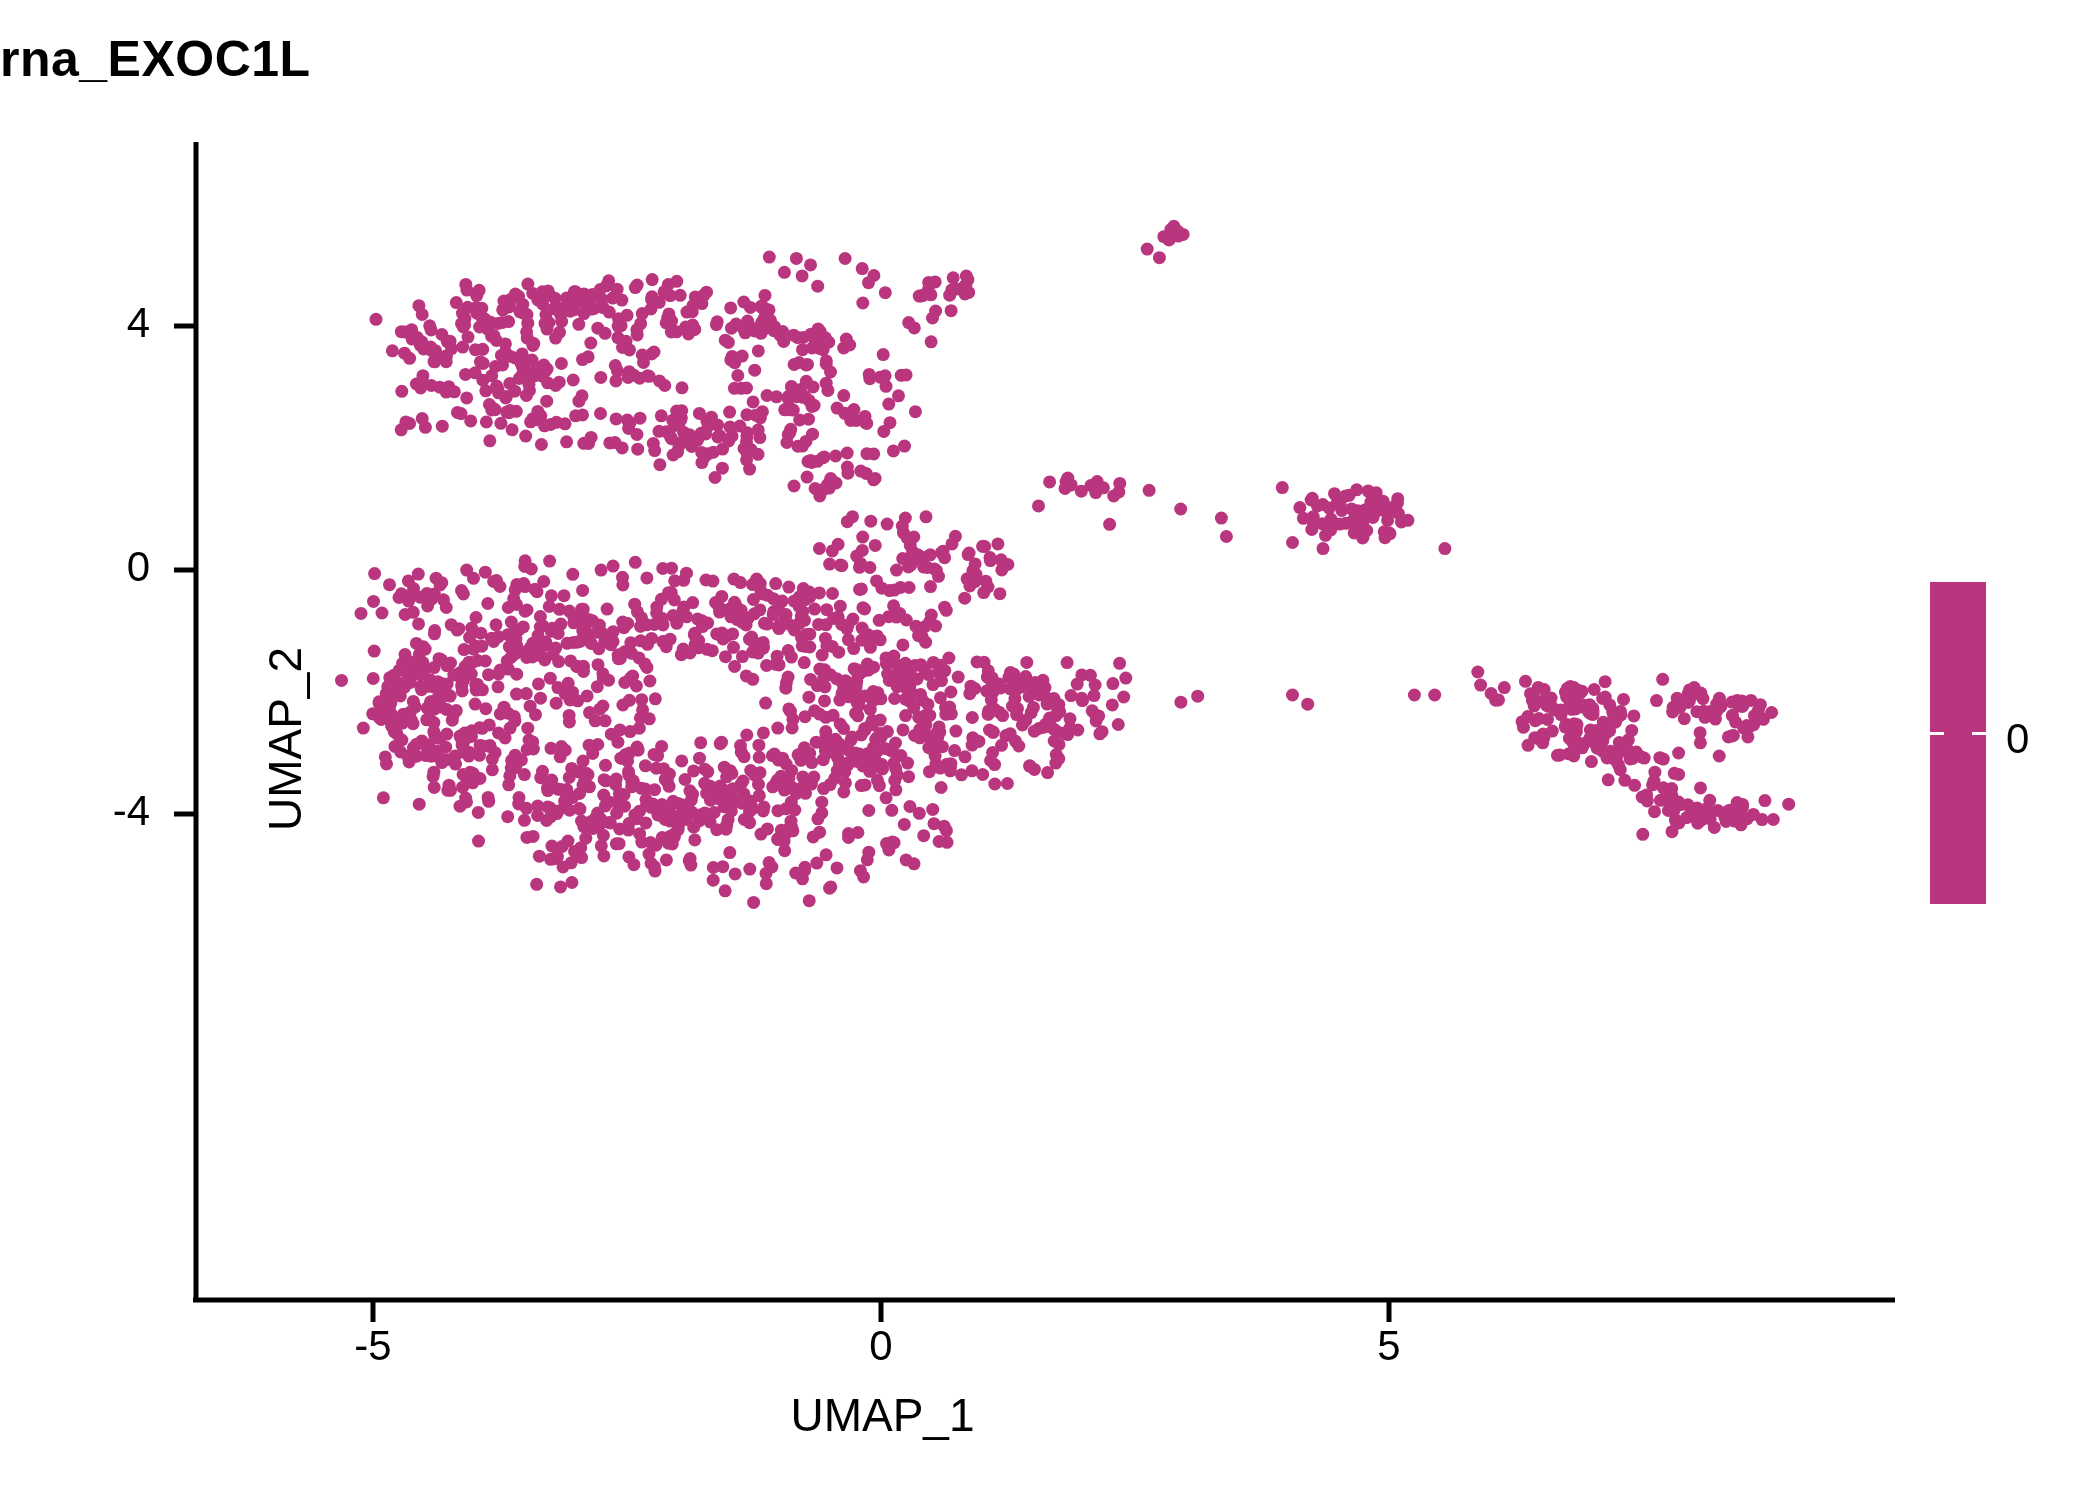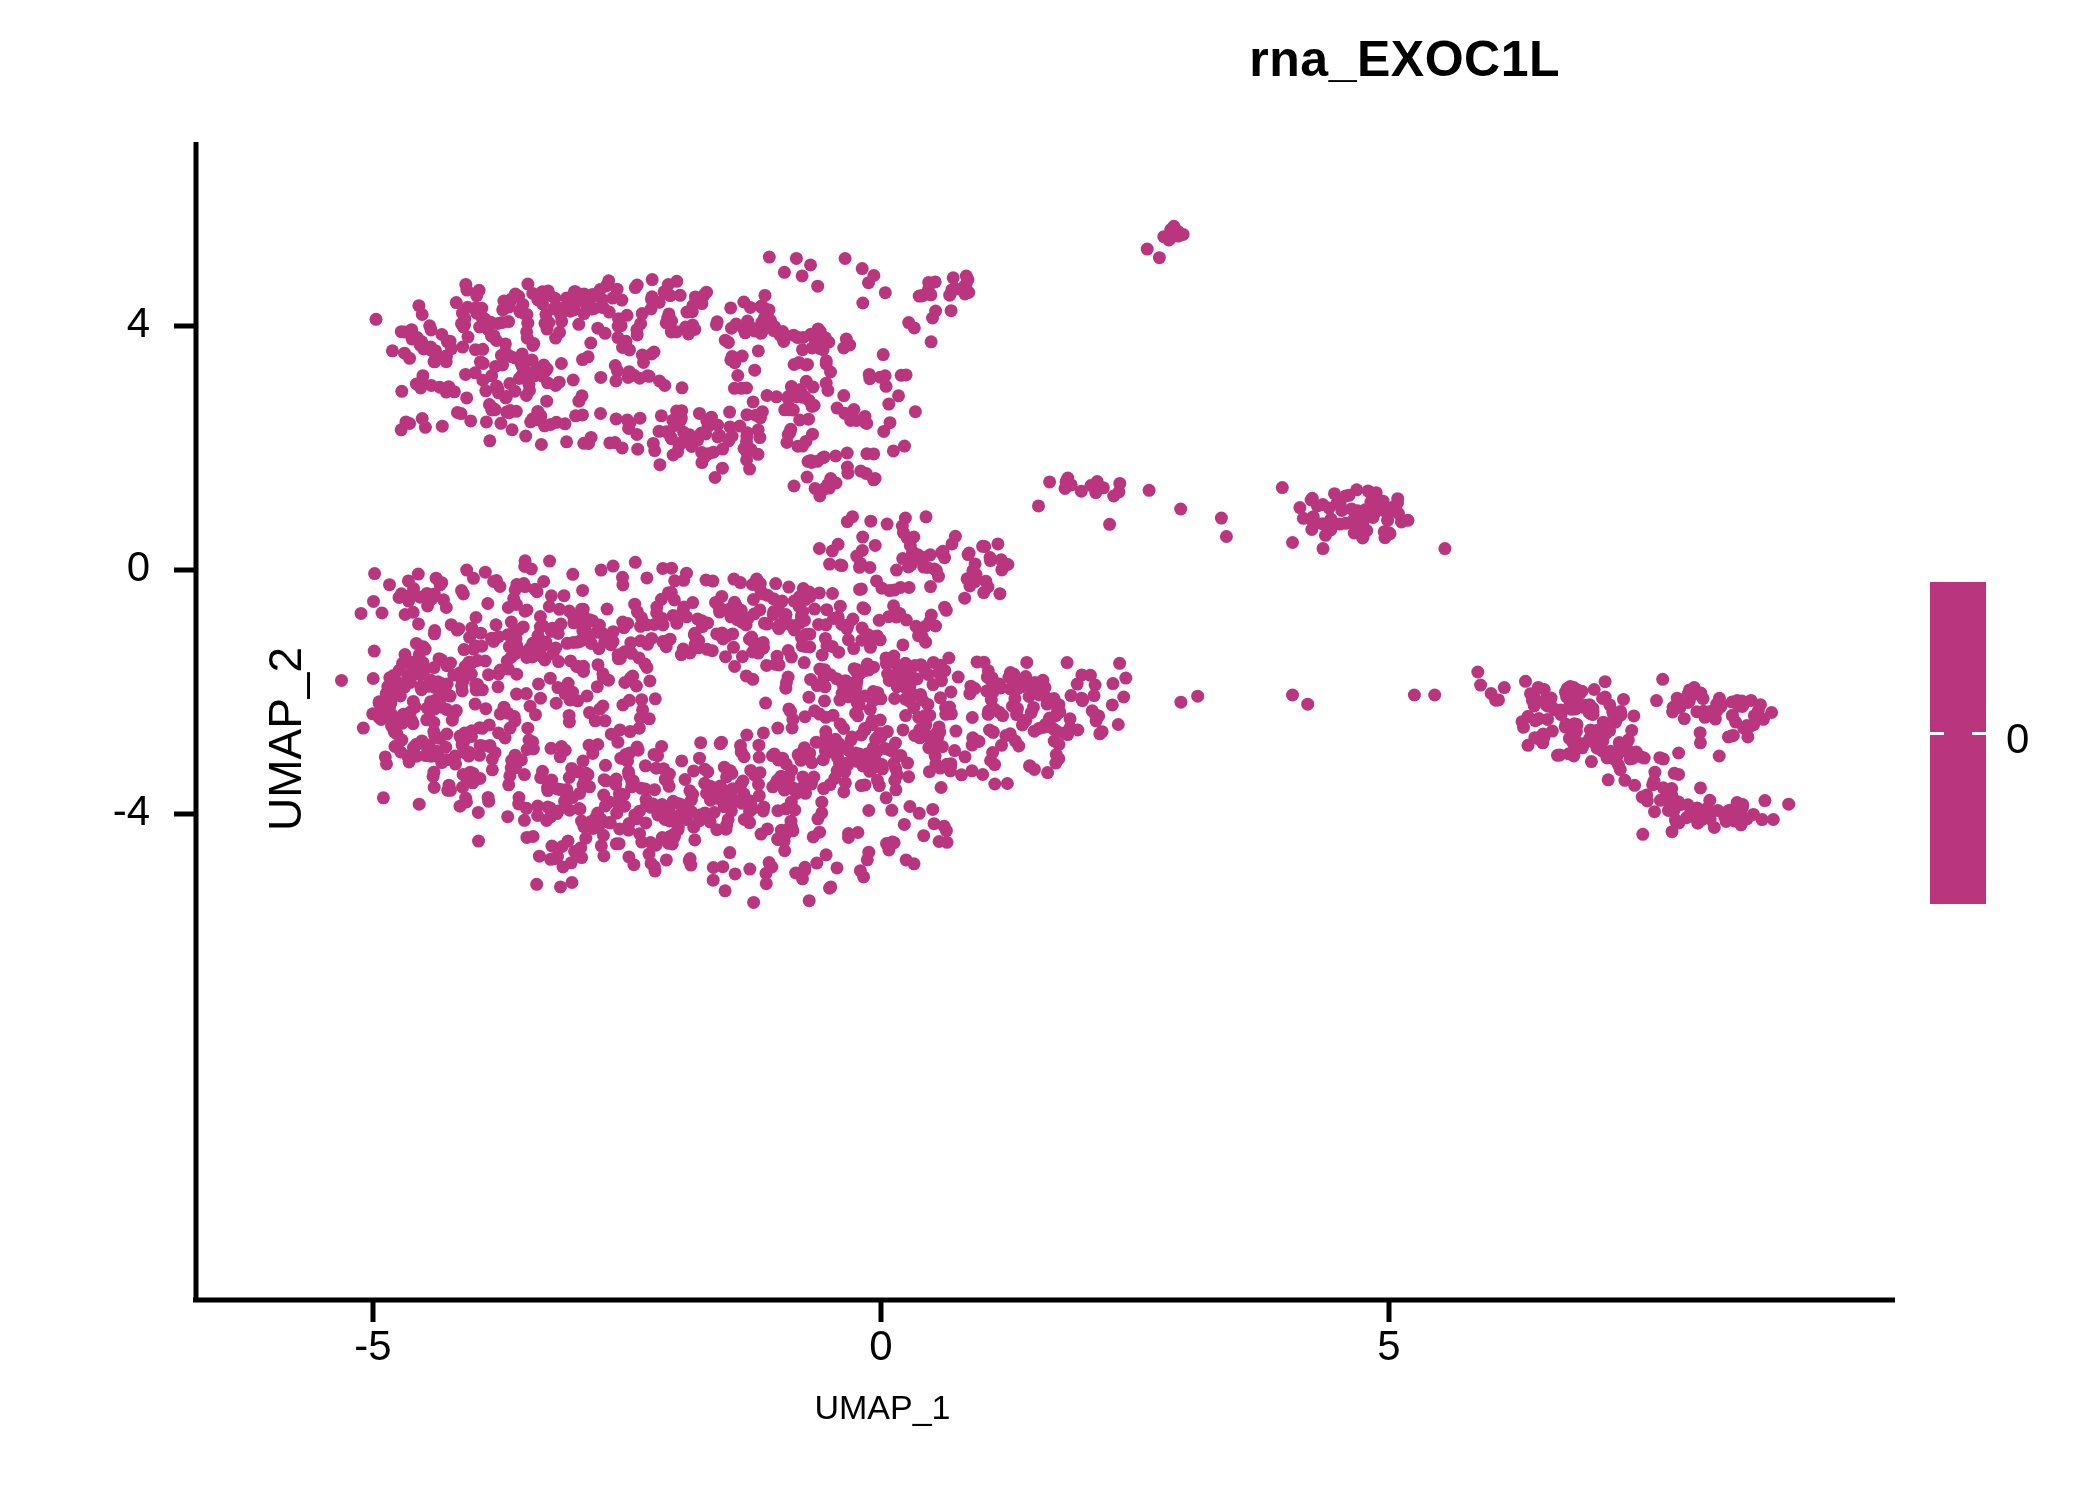--- a/index.html
+++ b/index.html
@@ -17,21 +17,21 @@
     position: relative;
     width: 2100px;
     height: 1500px;
     background: #ffffff;
   }
   #plot-title {
     position: absolute;
     left: 0;
     top: 30px;
     width: 1560px;
-    text-align: right;
+    text-align: left;
     font-size: 50px;
     font-weight: bold;
     color: #000000;
     letter-spacing: 0.5px;
   }
   #panel {
     position: absolute;
     left: 0;
     top: 0;
     width: 2100px;
@@ -42,21 +42,21 @@
     left: 0;
     top: 0;
   }
   
   #x-axis-label {
     position: absolute;
     left: 195px;
     top: 1388px;
     width: 1375px;
     text-align: center;
-    font-size: 34px;
+    font-size: 46px;
     color: #000000;
   }
   #y-axis-label {
     position: absolute;
     left: -295px;
     top: 712px;
     width: 1160px;
     text-align: center;
     font-size: 46px;
     color: #000000;

